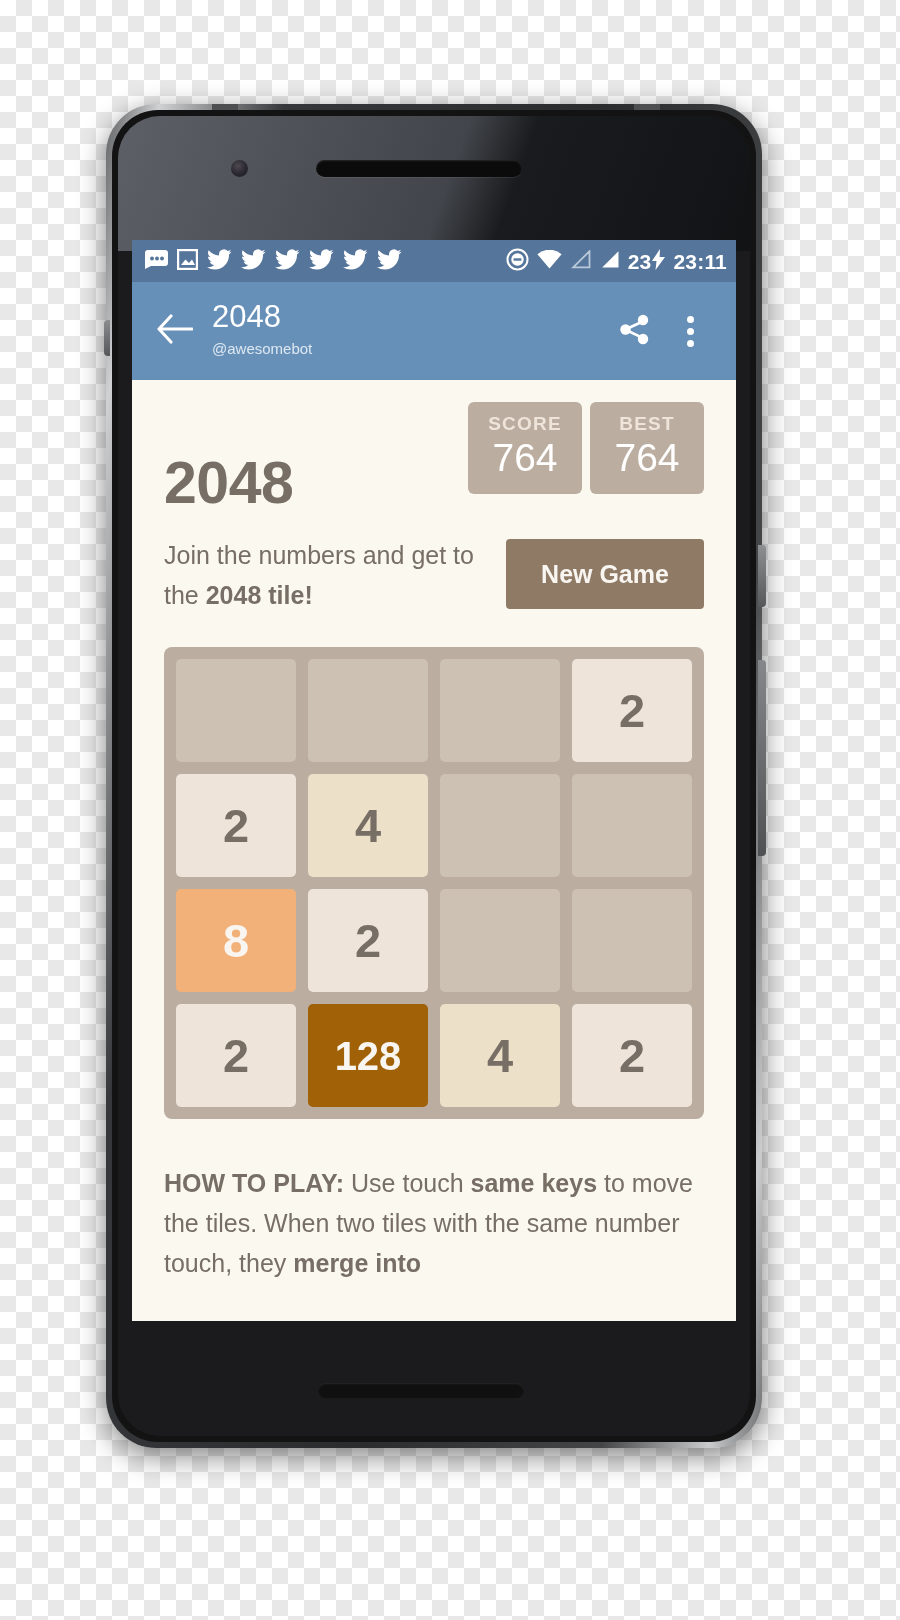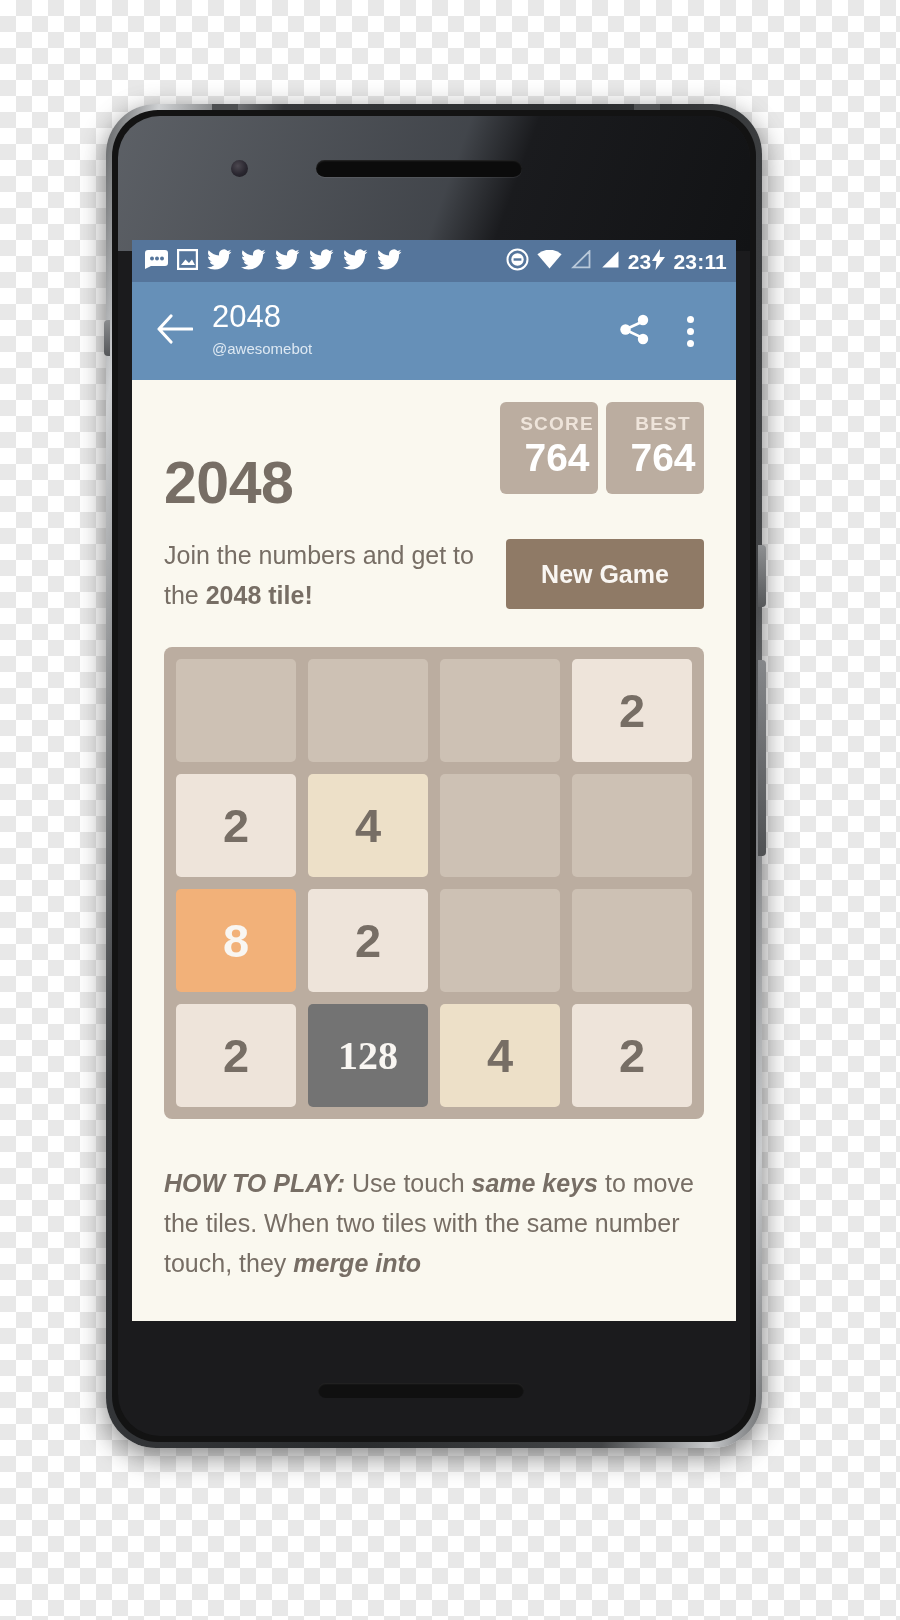--- a/index.html
+++ b/index.html
@@ -215,35 +215,35 @@
     color: #776e65;
     line-height: 1;
     margin-top: 52px;
     flex: 1;
     letter-spacing: -0.5px;
   }
   .scores { display: flex; gap: 8px; }
   .score-box {
     background: #bbada0;
     border-radius: 6px;
-    padding: 10px 2px 14px 18px;
+    padding: 10px 18px 14px 18px;
     min-width: 78px;
     text-align: center;
     color: #fff;
   }
   .score-label {
     font-size: 19px;
     font-weight: bold;
     color: #eee4da;
     letter-spacing: 1.2px;
     line-height: 24px;
   }
   .score-value {
     font-size: 39px;
-    font-weight: bold;
+    font-weight: normal;
     color: #ffffff;
     line-height: 44px;
   }
 
   .subrow {
     display: flex;
     align-items: flex-start;
     padding: 22px 32px 0 32px;
     box-sizing: border-box;
   }
@@ -291,30 +291,30 @@
     align-items: center;
     justify-content: center;
     font-size: 47px;
     font-weight: bold;
     color: #776e65;
     line-height: 1;
   }
   .cell.v2    { background: #eee4da; color: #776e65; }
   .cell.v4    { background: #ede0c8; color: #776e65; }
   .cell.v8    { background: #f2b179; color: #f9f6f2; }
-  .cell.v128  { background: #737373; color: #f9f6f2; font-size: 40px; font-family: Liberation Serif, serif; }
+  .cell.v128  { background: #a16207; color: #f9f6f2; font-size: 40px; }
 
   .howto {
     padding: 44px 32px 0 32px;
     box-sizing: border-box;
     font-size: 25px;
     line-height: 40px;
     color: #776e65;
   }
-  .howto b { font-weight: bold; font-style: italic; }
+  .howto b { font-weight: bold; }
 </style>
 </head>
 <body>
 
 <div id="page">
 
   <div class="phone-shadow"></div>
   <div class="phone-body"></div>
   <div class="top-antenna-a"></div>
   <div class="top-antenna-b"></div>

